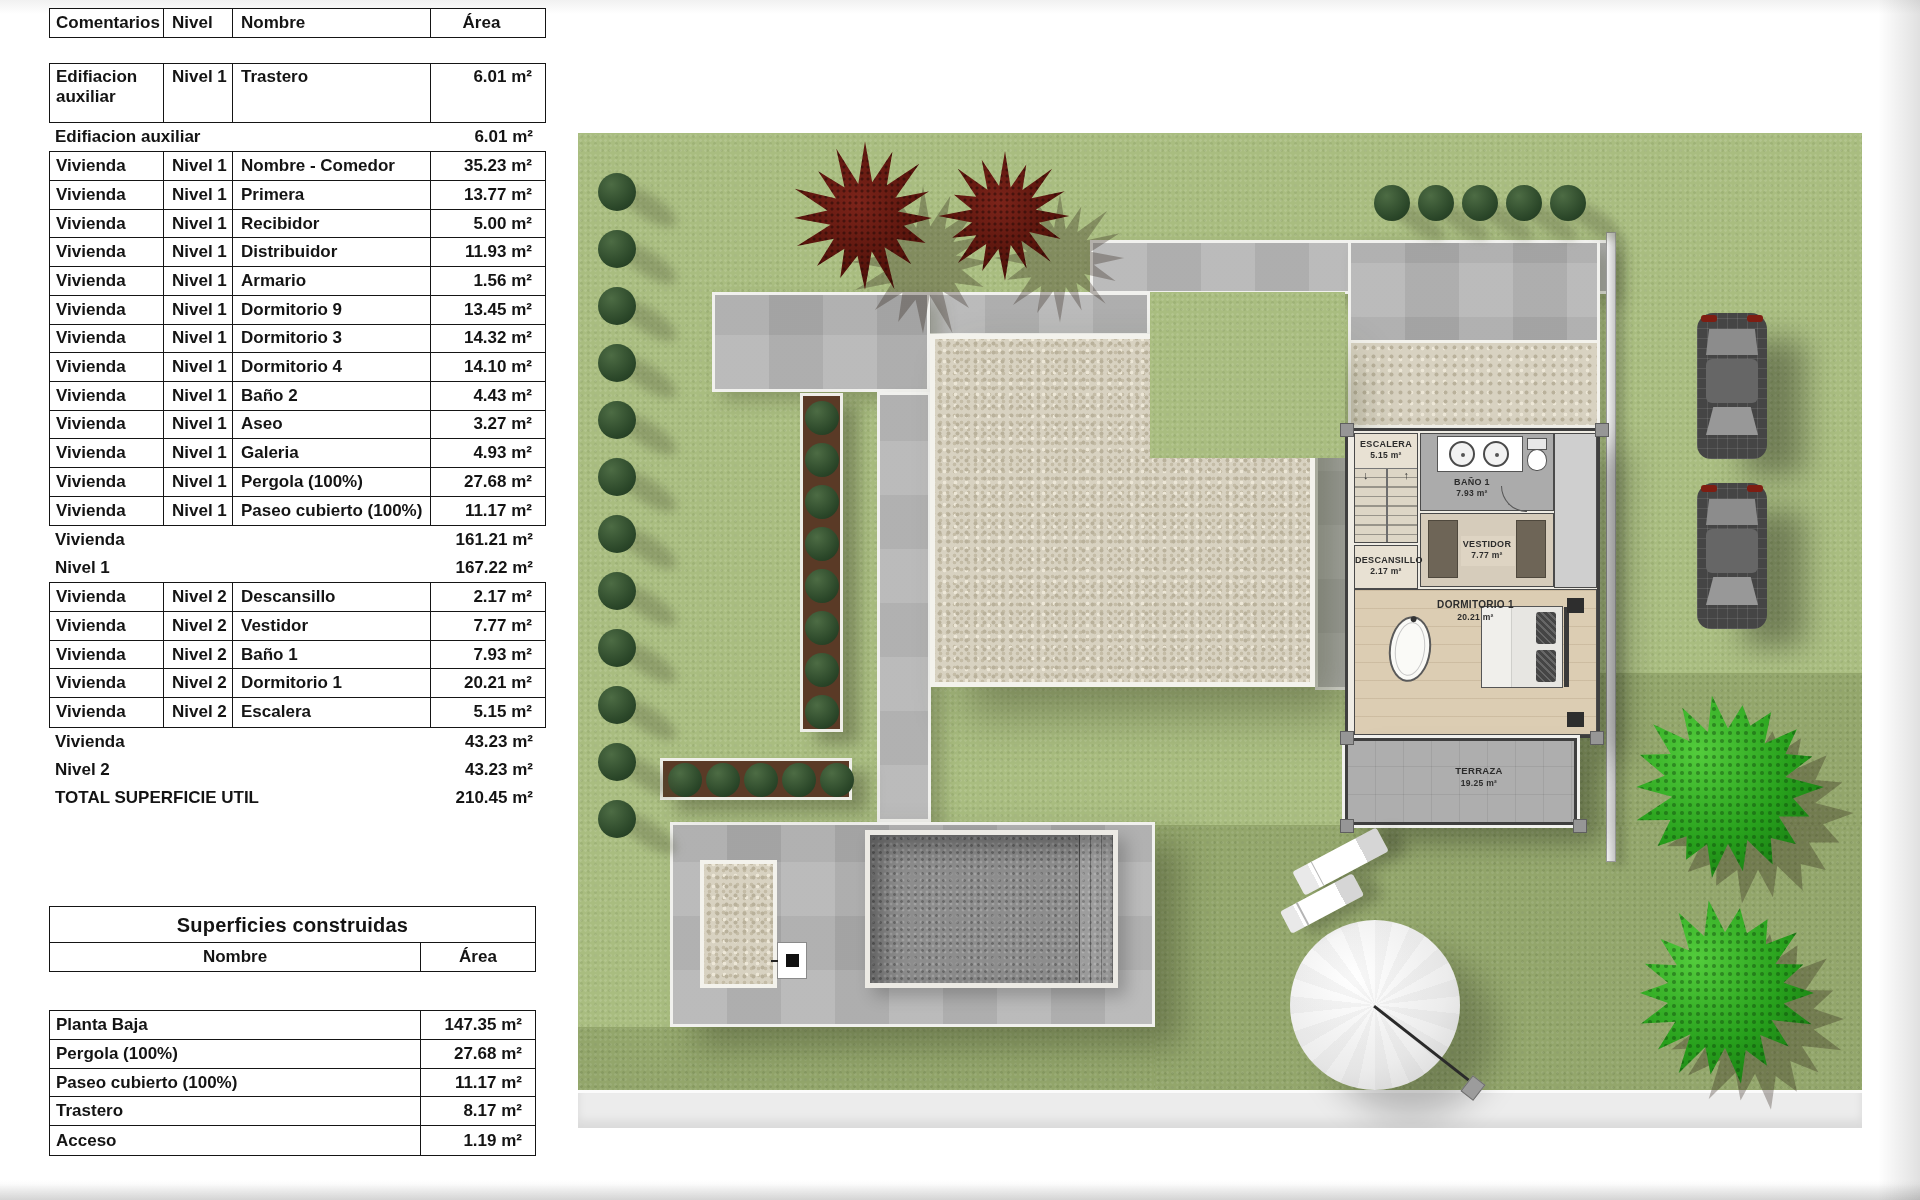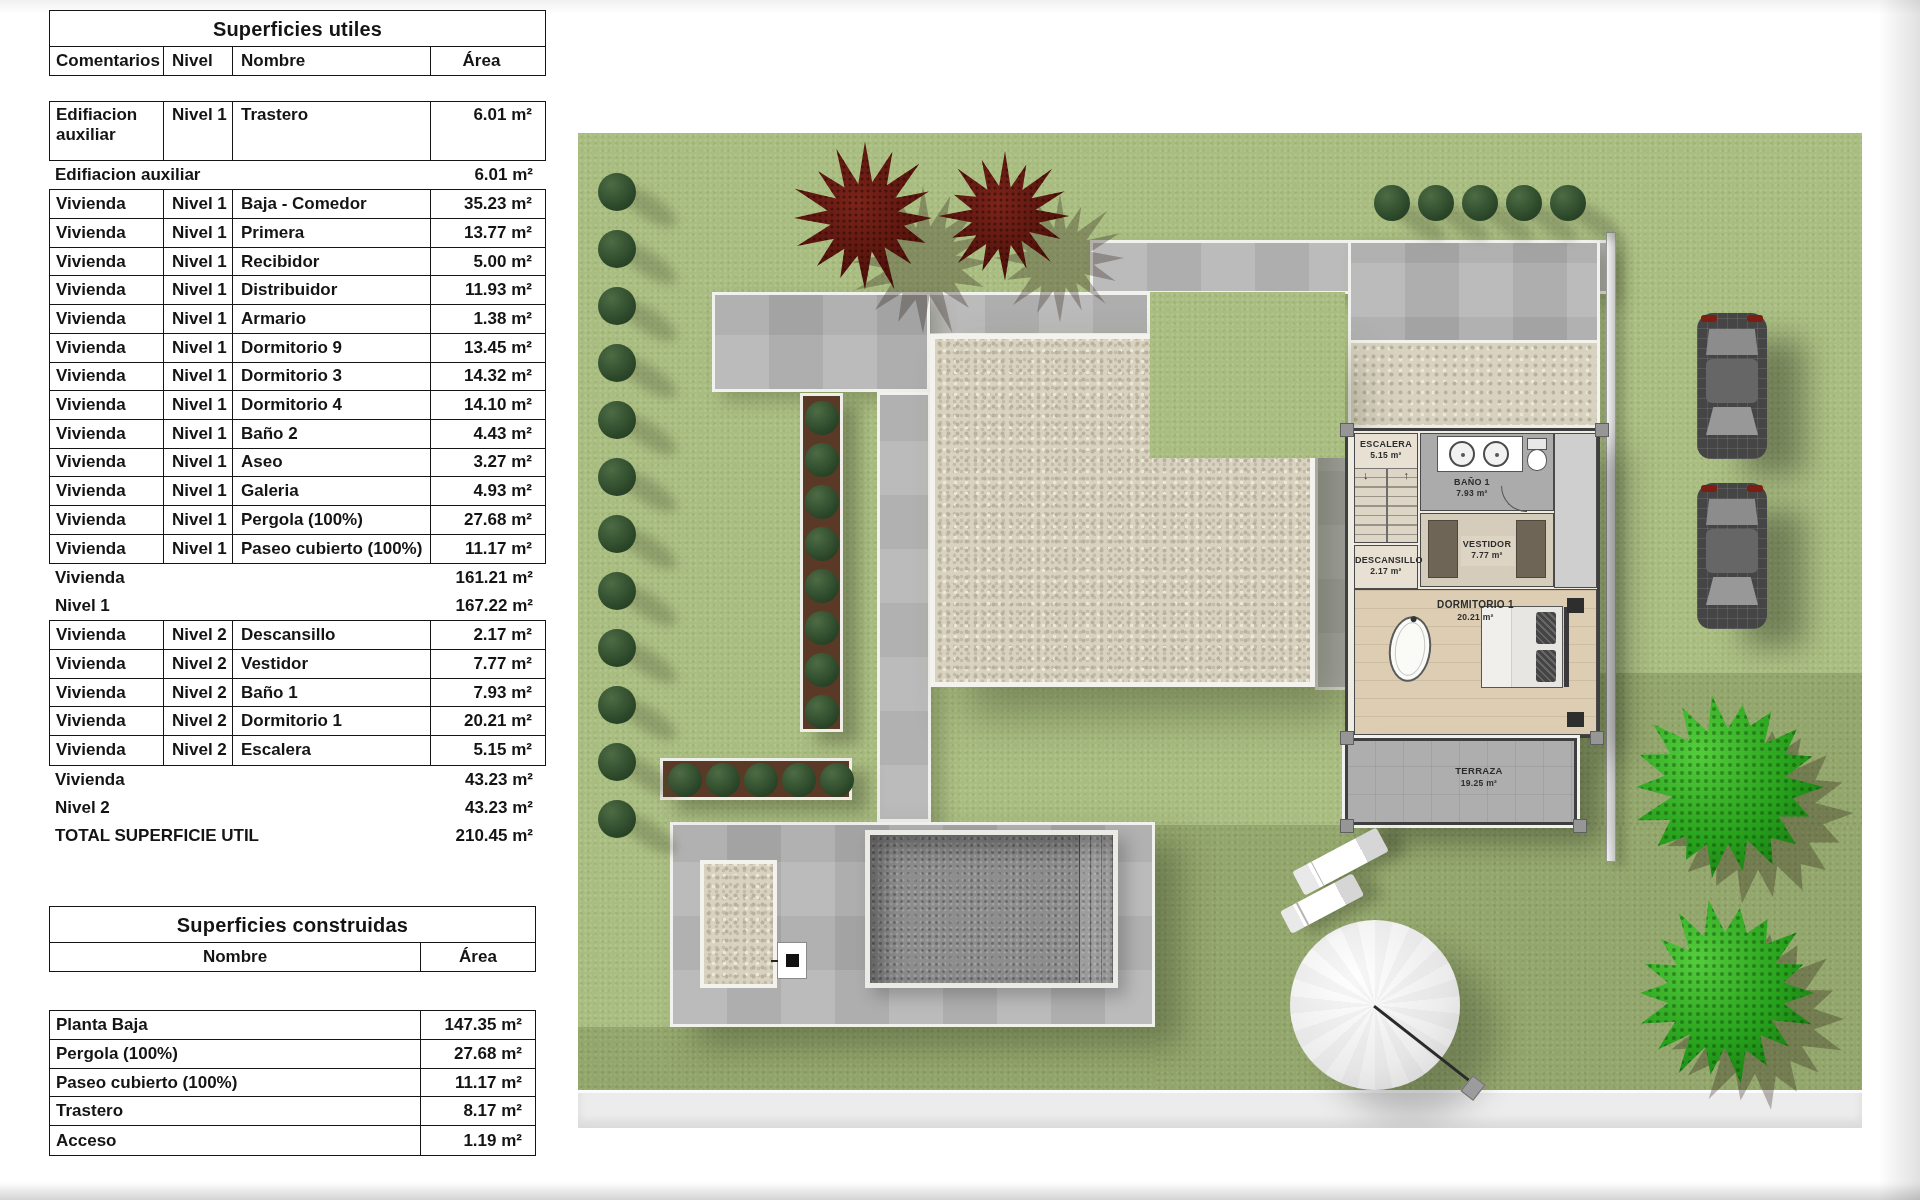--- a/index.html
+++ b/index.html
@@ -141,21 +141,20 @@
 
   .rlabel{position:absolute;left:0;right:0;text-align:center;color:#2c2c2c;font-size:9px;line-height:1.35;letter-spacing:.3px;z-index:3;}
   .rlabel span{display:block;}
   .rlabel .ar{font-size:8.5px;}
   .lab-esc{top:4px;} .lab-ban{top:42px;left:6px;right:36px;} .lab-ves{top:24px;} .lab-des{top:8px;} .lab-dor{top:8px;font-size:10px;} .lab-ter{top:24px;font-size:9.5px;padding-left:36px;}
 </style>
 </head>
 <body>
 
 <section class="tbl t1">
-  <div class="t-title">Superficies utiles</div>
   <div class="t-head">
     <div class="hc c1 bdr">Comentarios</div>
     <div class="hc c2 bdr">Nivel</div>
     <div class="hc c3 bdr">Nombre</div>
     <div class="hc c4" style="justify-content:center;">Área</div>
   </div>
   <div class="spacer1"></div>
   <div id="t1-body">
       <div class="grp">
         <div class="t-row tall">
@@ -166,21 +165,21 @@
         </div>
       </div>
       <div class="s-row">
         <div class="s-lab">Edifiacion auxiliar</div>
         <div class="s-area">6.01 m²</div>
       </div>
       <div class="grp">
         <div class="t-row">
           <div class="cell hc c1 bdr">Vivienda</div>
           <div class="cell hc c2 bdr">Nivel 1</div>
-          <div class="cell hc c3 bdr">Baja - Comedor</div>
+          <div class="cell hc c3 bdr">Nombre - Comedor</div>
           <div class="cell hc c4">35.23 m²</div>
         </div>
         <div class="t-row">
           <div class="cell hc c1 bdr">Vivienda</div>
           <div class="cell hc c2 bdr">Nivel 1</div>
           <div class="cell hc c3 bdr">Primera</div>
           <div class="cell hc c4">13.77 m²</div>
         </div>
         <div class="t-row">
           <div class="cell hc c1 bdr">Vivienda</div>
@@ -191,21 +190,21 @@
         <div class="t-row">
           <div class="cell hc c1 bdr">Vivienda</div>
           <div class="cell hc c2 bdr">Nivel 1</div>
           <div class="cell hc c3 bdr">Distribuidor</div>
           <div class="cell hc c4">11.93 m²</div>
         </div>
         <div class="t-row">
           <div class="cell hc c1 bdr">Vivienda</div>
           <div class="cell hc c2 bdr">Nivel 1</div>
           <div class="cell hc c3 bdr">Armario</div>
-          <div class="cell hc c4">1.38 m²</div>
+          <div class="cell hc c4">1.56 m²</div>
         </div>
         <div class="t-row">
           <div class="cell hc c1 bdr">Vivienda</div>
           <div class="cell hc c2 bdr">Nivel 1</div>
           <div class="cell hc c3 bdr">Dormitorio 9</div>
           <div class="cell hc c4">13.45 m²</div>
         </div>
         <div class="t-row">
           <div class="cell hc c1 bdr">Vivienda</div>
           <div class="cell hc c2 bdr">Nivel 1</div>

